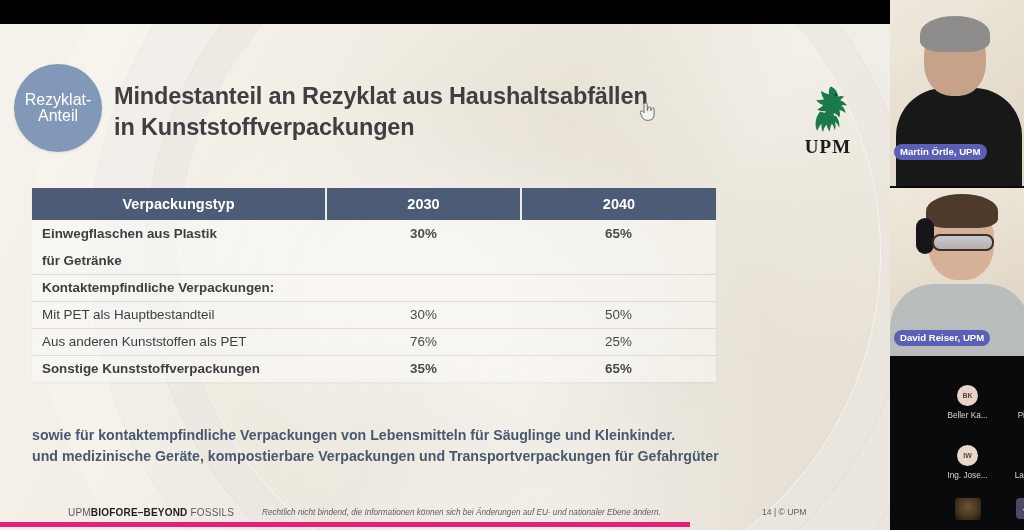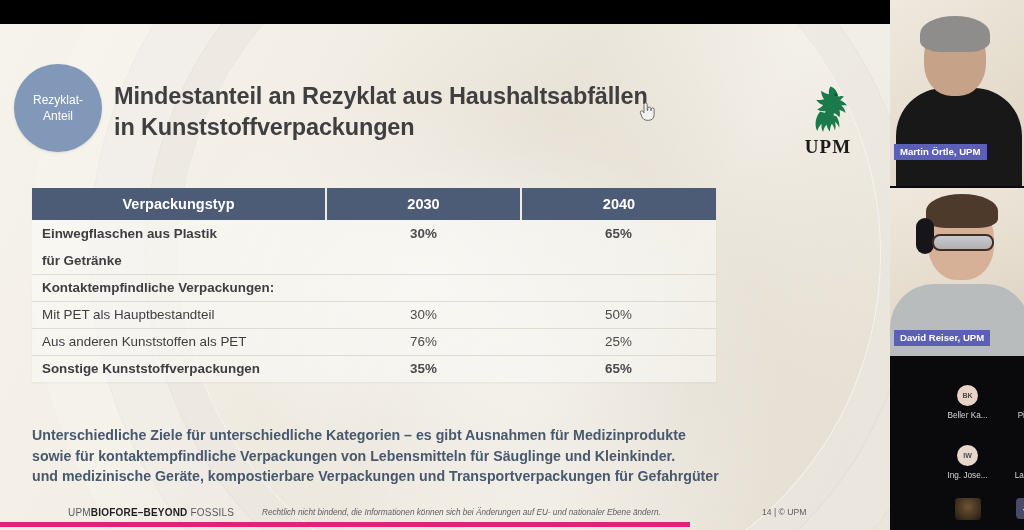--- a/index.html
+++ b/index.html
@@ -45,21 +45,21 @@
     background: radial-gradient(circle, rgba(255,255,255,0.42) 0%, rgba(255,255,255,0.12) 55%, rgba(255,255,255,0) 72%);
     pointer-events: none;
   }
   .slide-inner { position: relative; z-index: 3; width: 100%; height: 100%; }
 
   
   #badge-circle {
     position: absolute; left: 14px; top: 40px; width: 88px; height: 88px;
     border-radius: 50%; background: #8298b8;
     display: flex; flex-direction: column; align-items: center; justify-content: center;
-    color: #fff; font-size: 12px; line-height: 16px; text-align: right;
+    color: #fff; font-size: 16px; line-height: 16px; text-align: right;
     box-shadow: 0 1px 3px rgba(0,0,0,0.10);
   }
 
   
   #slide-title {
     position: absolute; left: 114px; top: 57px; width: 640px;
     font-size: 23.5px; line-height: 31px; font-weight: bold; color: #3f3f41;
     letter-spacing: -0.15px;
   }
   #slide-title .l2 { display: block; }
@@ -160,21 +160,21 @@
     background: #15151a; border-radius: 9px; }
   .p2-glasses { position: absolute; left: 42px; top: 46px; width: 62px; height: 17px;
     border: 2.5px solid #3d2f22; border-radius: 8px;
     background: linear-gradient(180deg, rgba(190,215,240,0.7), rgba(140,170,200,0.45)); }
   .p2-body { position: absolute; left: 0px; top: 96px; width: 140px; height: 84px;
     background: #b8bcbc; border-radius: 44px 44px 0 0; }
   .p2-shadow { position: absolute; left: 0; bottom: 0; width: 134px; height: 12px; background: #0a0a0c; }
 
   .name-tag {
     position: absolute; left: 4px; background: #5b5fb5; color: #fff;
-    font-size: 9.6px; font-weight: bold; padding: 2.5px 6px 3px; border-radius: 0;
+    font-size: 9.6px; font-weight: bold; padding: 2.5px 6px 3px; border-radius: 8px;
     white-space: nowrap; z-index: 6;
   }
   #vtile-1 .name-tag { bottom: 26px; }
   #vtile-2 .name-tag { bottom: 22px; }
 
   
   #participant-grid {
     position: absolute; left: 0; top: 372px; width: 134px; height: 158px;
     background: #0a0a0c;
   }
@@ -285,21 +285,20 @@
             </tr>
             <tr class="bold">
               <td>Sonstige Kunststoffverpackungen</td>
               <td class="num">35%</td>
               <td class="num">65%</td>
             </tr>
           </tbody>
         </table>
 
         <div id="note-text">
-          <div>Unterschiedliche Ziele für unterschiedliche Kategorien – es gibt Ausnahmen für Medizinprodukte</div>
           <div>sowie für kontaktempfindliche Verpackungen von Lebensmitteln für Säuglinge und Kleinkinder.</div>
           <div>und medizinische Geräte, kompostierbare Verpackungen und Transportverpackungen für Gefahrgüter</div>
         </div>
 
         <div id="footer-bar">
           <div id="pink-rule"></div>
           <div id="footer-brand"><span class="light">UPM</span><span class="heavy">BIOFORE</span><span class="heavy">–</span><span class="heavy">BEYOND</span>&nbsp;<span class="light">FOSSILS</span></div>
           <div id="footer-disclaimer">Rechtlich nicht bindend, die Informationen können sich bei Änderungen auf EU- und nationaler Ebene ändern.</div>
           <div id="footer-pageno">14  |  © UPM</div>
         </div>

